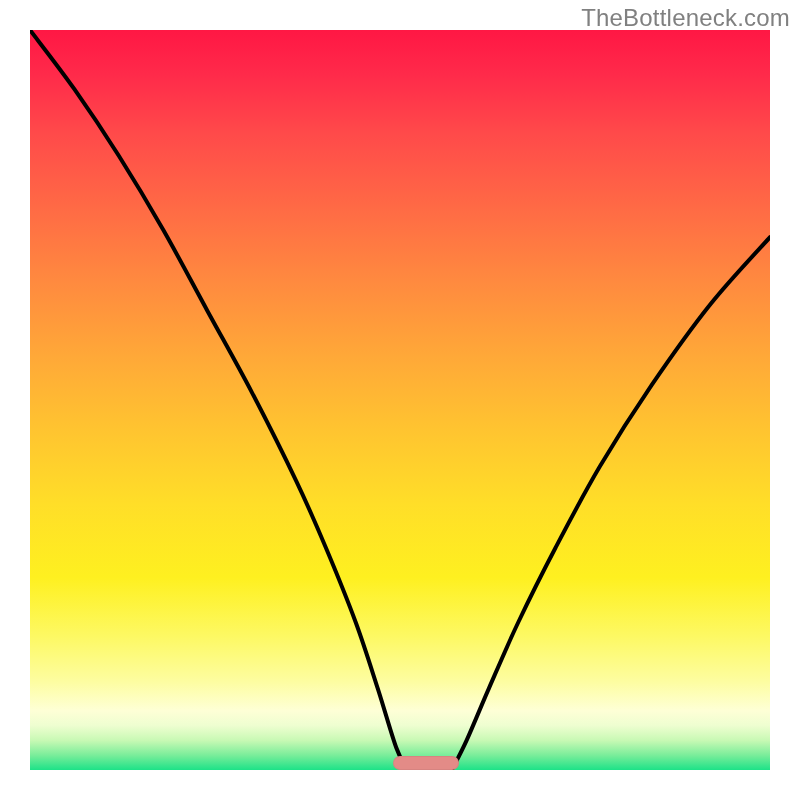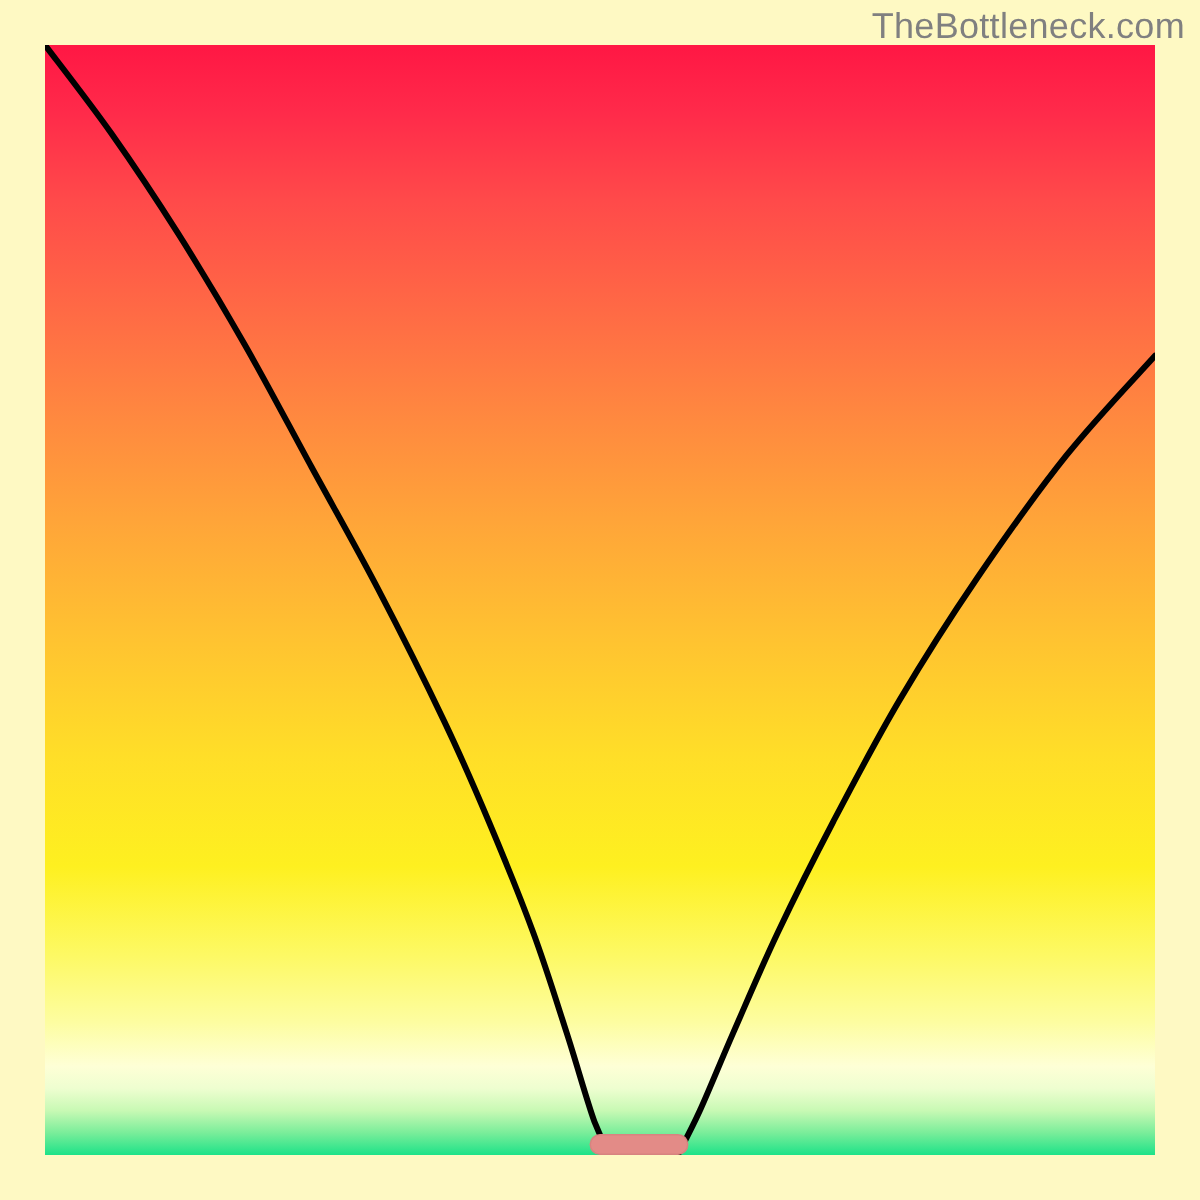--- a/index.html
+++ b/index.html
@@ -8,21 +8,21 @@
     width: 800px;
     height: 800px;
     background: #000;
     overflow: hidden;
     font-family: Arial, Helvetica, sans-serif;
   }
   .frame {
     position: relative;
     width: 800px;
     height: 800px;
-    background: #fef9c3;
+    background: #ffffff;
   }
   .watermark {
     position: absolute;
     top: 4px;
     right: 10px;
     color: #808080;
     font-size: 24px;
     font-weight: 500;
     letter-spacing: 0.2px;
     z-index: 10;

